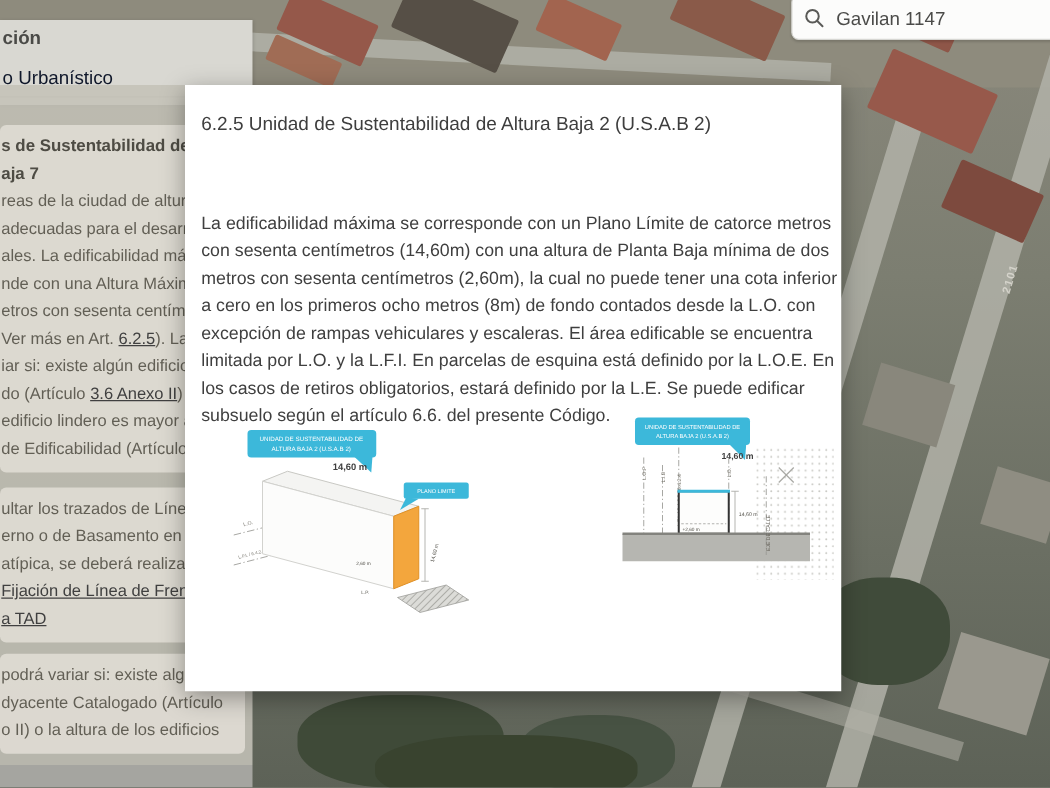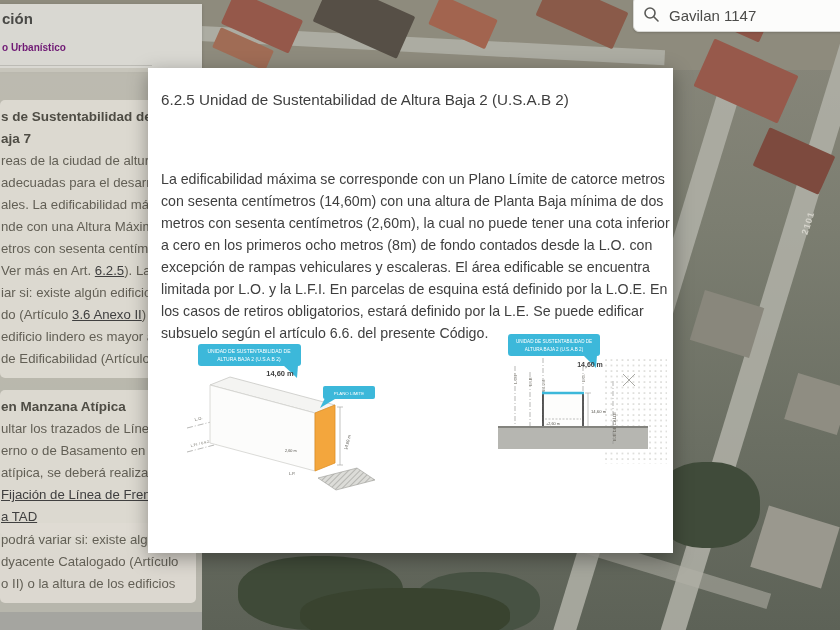--- a/index.html
+++ b/index.html
@@ -32,24 +32,24 @@
   .t4{left:300px;top:588px;width:210px;height:55px;background:#39432f;}
   .t5{left:212px;top:470px;width:90px;height:70px;background:#4a5345;opacity:.7;}
   .m-bldg{background:#9a988e;}
   .b1{left:758px;top:515px;width:74px;height:64px;transform:rotate(17deg);}
   .b2{left:696px;top:298px;width:62px;height:52px;background:#89877c;transform:rotate(17deg);}
   .b3{left:790px;top:380px;width:55px;height:48px;background:#8f8d82;transform:rotate(17deg);}
   .m-street-label{left:796px;top:218px;color:#dddbd3;font-size:9px;font-weight:bold;
        letter-spacing:1px;transform:rotate(-73deg);opacity:.85;}
 
   
-  .header{position:absolute;left:0;top:4px;width:202px;height:68px;z-index:1;
+  .header{position:absolute;left:0;top:16px;width:202px;height:68px;z-index:1;
           background:#d9d8d2;box-shadow:0 1px 3px rgba(0,0,0,.18);}
   .header .h1{position:absolute;left:2px;top:6px;font-size:15px;font-weight:bold;color:#4a4a47;}
-  .header .h2{position:absolute;left:2px;top:38px;font-size:10px;font-weight:700;color:#701a75;}
+  .header .h2{position:absolute;left:2px;top:38px;font-size:15px;font-weight:400;color:#0f172a;}
   .header .rule{position:absolute;left:0;top:61px;width:152px;height:1px;background:#bcbbb5;}
 
   
   .sidebar{position:absolute;left:0;top:68px;width:202px;height:544px;z-index:1;
            background:rgba(196,193,183,.88);overflow:hidden;}
   .sb-card{position:absolute;left:0;right:6px;border-radius:5px;
            background:rgba(222,219,210,.92);padding:6px 0 8px 1px;}
   .c1{top:32px;}
   .c2{top:322px;}
   .c3{top:455px;}
@@ -120,21 +120,20 @@
       <div class="sb-line"><span>ales. La edificabilidad máxima</span></div>
       <div class="sb-line"><span>nde con una Altura Máxima de</span></div>
       <div class="sb-line"><span>etros con sesenta centímetros</span></div>
       <div class="sb-line"><span>Ver más en Art. </span><span class="sb-link">6.2.5</span><span>). La altu</span></div>
       <div class="sb-line"><span>iar si: existe algún edificio lind</span></div>
       <div class="sb-line"><span>do (Artículo </span><span class="sb-link">3.6 Anexo II</span><span>) o la</span></div>
       <div class="sb-line"><span>edificio lindero es mayor a la</span></div>
       <div class="sb-line"><span>de Edificabilidad (Artículo </span><span class="sb-link">6.5</span></div>
     </div>
   <div class="sb-card c2">
-      <div class="sb-head">en Manzana Atípica</div>
       <div class="sb-line"><span>ultar los trazados de Línea de</span></div>
       <div class="sb-line"><span>erno o de Basamento en una</span></div>
       <div class="sb-line"><span>atípica, se deberá realizar la</span></div>
       <div class="sb-line"><span class="sb-link">Fijación de Línea de Frente</span></div>
       <div class="sb-line"><span class="sb-link">a TAD</span></div>
     </div>
   <div class="sb-card c3">
       <div class="sb-line"><span>podrá variar si: existe algún</span></div>
       <div class="sb-line"><span>dyacente Catalogado (Artículo</span></div>
       <div class="sb-line"><span>o II) o la altura de los edificios</span></div>

